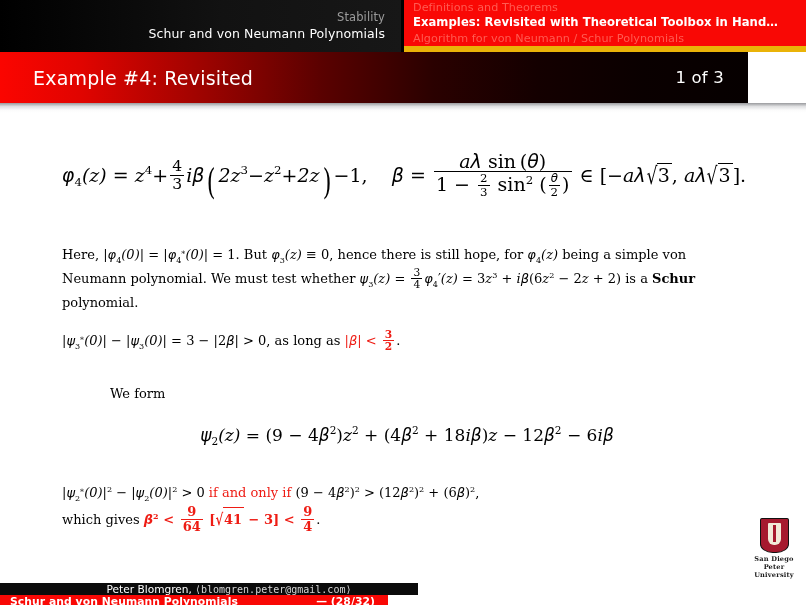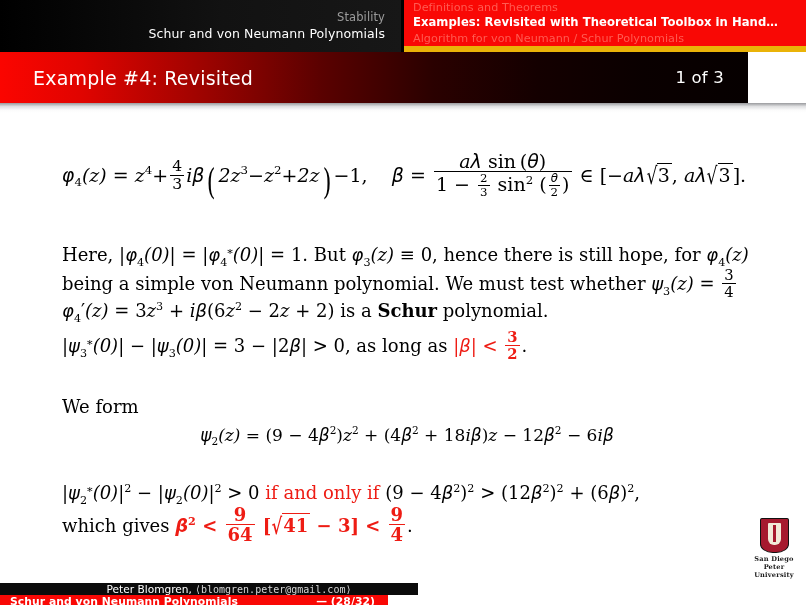--- a/index.html
+++ b/index.html
@@ -137,26 +137,26 @@
     width: 780px;
     text-align: center;
     font-size: 19px;
     white-space: nowrap;
   }
 
   .para {
     position: absolute;
     left: 62px;
     width: 690px;
-    font-size: 18px;
+    font-size: 13px;
     line-height: 24px;
   }
   .p-here  { top: 130px; }
   .p-psi3  { top: 216px; }
-  .p-weform{ top: 282px; }
+  .p-weform{ top: 269px; margin-left: 48px; }
   .eq-psi2 {
     position: absolute;
     left: 62px;
     width: 690px;
     top: 312px;
     text-align: center;
     font-size: 17px;
   }
   .p-last  { top: 368px; }
 

